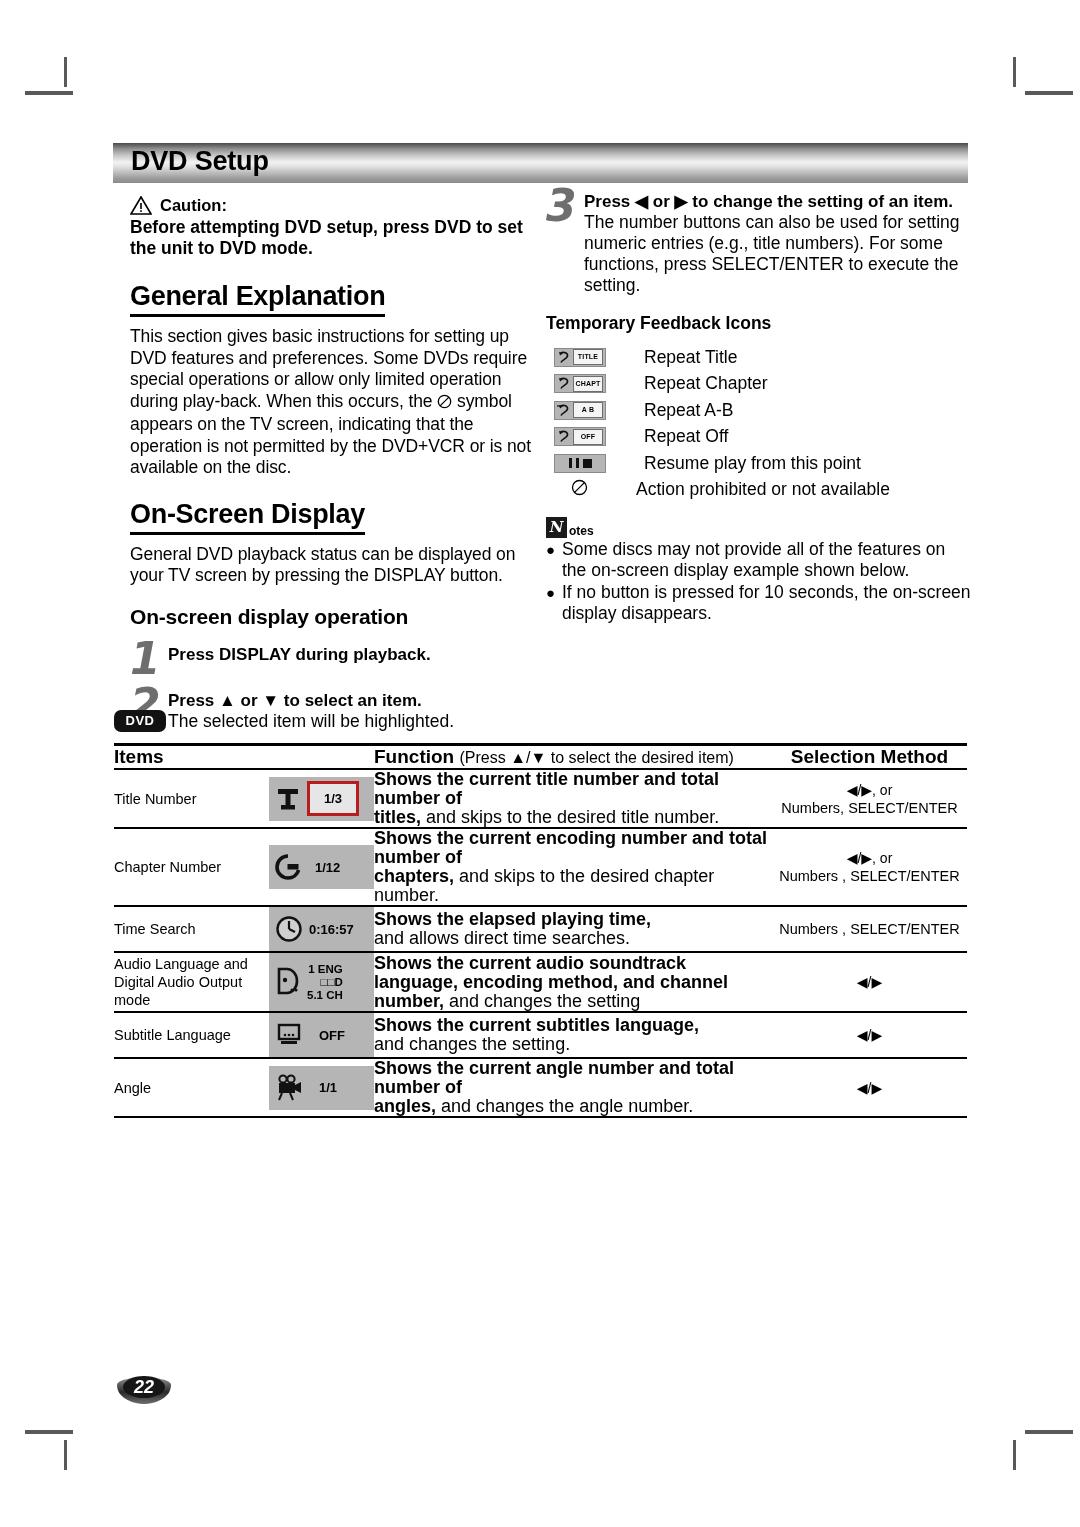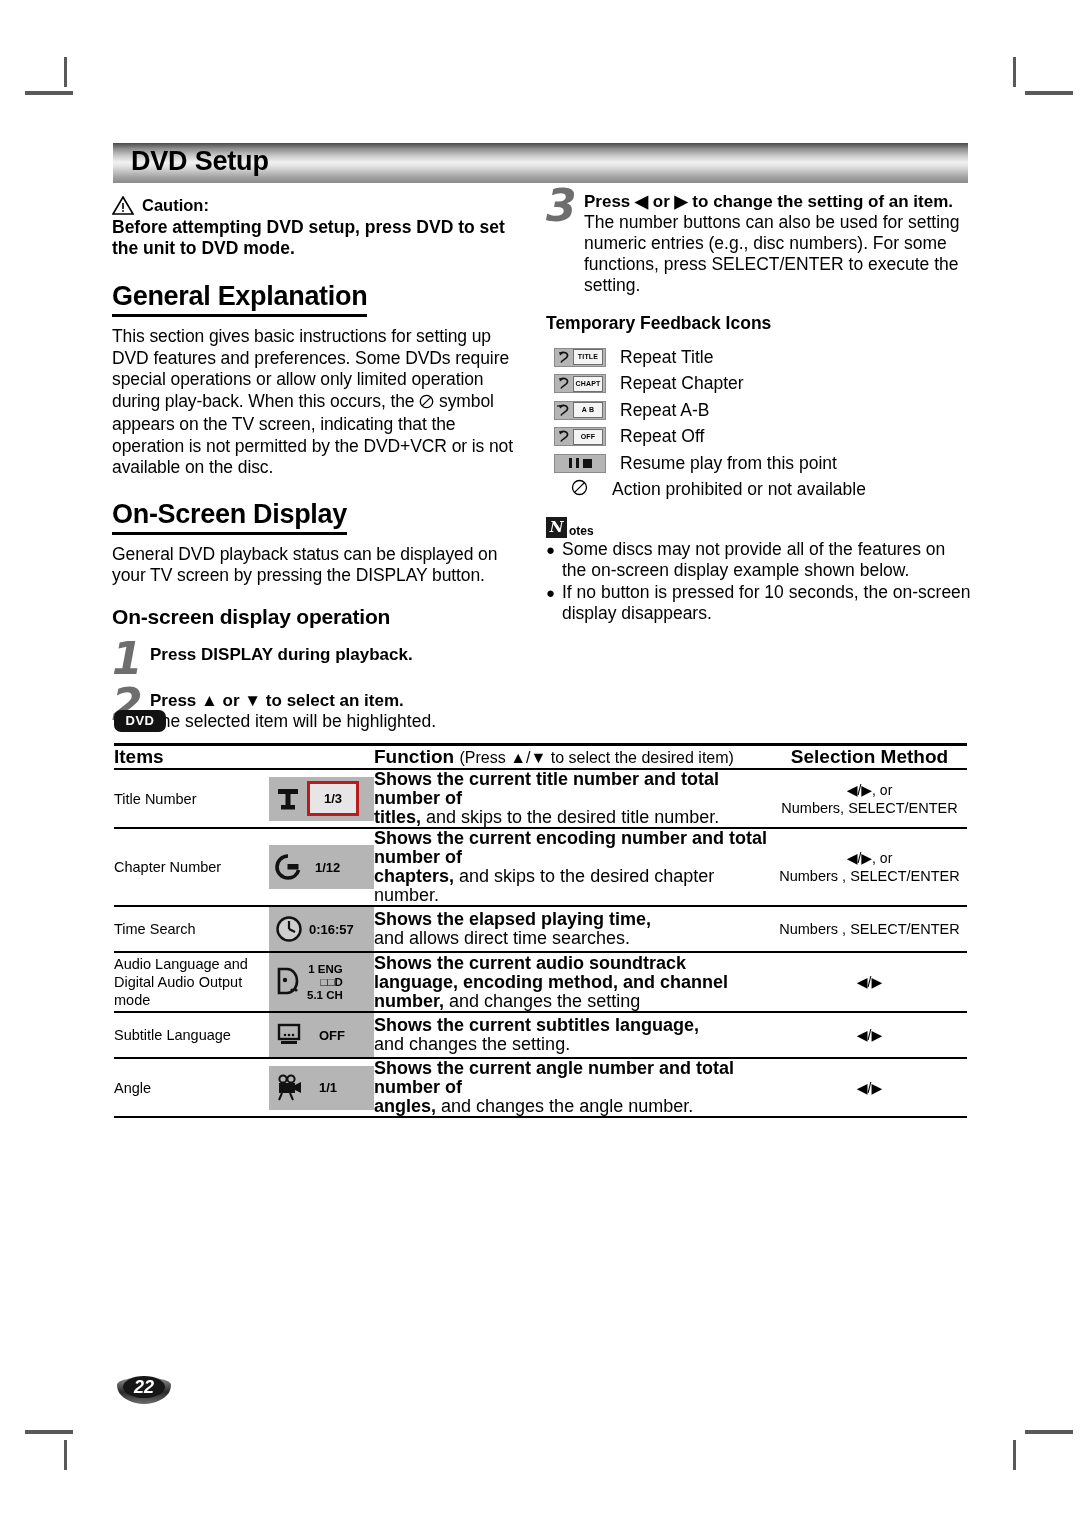--- a/index.html
+++ b/index.html
@@ -24,21 +24,21 @@
     background:linear-gradient(to bottom,
       #4a4a4a 0%, #8d8d8d 14%, #c9c9c9 32%, #f2f2f2 48%,
       #e3e3e3 58%, #bdbdbd 74%, #9d9d9d 88%, #8a8a8a 100%);
   }
   .banner-title{
     position:absolute; left:18px; top:3px;
     font-size:27px; font-weight:bold; letter-spacing:-0.2px; color:#000;
   }
 
   
-  .col-left  { position:absolute; left:112px; top:196px; width:420px; }
+  .col-left  { position:absolute; left:130px; top:196px; width:420px; }
   .col-right { position:absolute; left:546px; top:192px; width:425px; }
 
   p { margin:0; }
   .body-text{ font-size:17.5px; line-height:21.5px; letter-spacing:-0.1px; }
   .bold { font-weight:bold; }
 
   
   .caution-row{ display:flex; align-items:flex-end; gap:8px; }
   .tri { width:22px; height:19px; display:block; }
   .caution-label{ font-size:16.5px; font-weight:bold; }
@@ -64,21 +64,21 @@
     position:absolute; left:0; top:-8px;
     font-size:44px; font-weight:bold; font-style:italic;
     color:#6e6e6e; line-height:1; letter-spacing:-1px;
     font-family:"DejaVu Sans", sans-serif;
   }
   .step-title{ font-size:17px; font-weight:bold; line-height:20px; }
   .step-body{ font-size:17.5px; line-height:21px; }
 
   
   .fb-list{ margin-top:10px; }
-  .fb-row{ display:flex; align-items:center; height:26.5px; }
+  .fb-row{ display:flex; align-items:center; height:26.5px;gap:24px; }
   .fb-icon-wrap{ width:66px; display:flex; justify-content:flex-start; padding-left:8px; }
   .fb-box{
     width:52px; height:19px; background:#b5b5b5;
     border:1px solid #8a8a8a;
     display:flex; align-items:center; gap:2px; padding:0 2px;
     box-sizing:border-box;
   }
   .rep-glyph{ width:14px; height:15px; flex:0 0 14px; }
   .fb-tag{
     flex:1; background:#f4f4f4; border:1px solid #6e6e6e;
@@ -212,21 +212,21 @@
       <div class="step-title">Press ▲ or ▼ to select an item.</div>
       <div class="step-body">The selected item will be highlighted.</div>
     </div>
   </div>
 
   <div class="col-right">
 
     <div class="step" style="margin-top:0;">
       <span class="step-num">3</span>
       <div class="step-title">Press ◀ or ▶ to change the setting of an item.</div>
-      <div class="step-body">The number buttons can also be used for setting numeric entries (e.g., disc numbers). For some functions, press SELECT/ENTER to execute the setting.</div>
+      <div class="step-body">The number buttons can also be used for setting numeric entries (e.g., title numbers). For some functions, press SELECT/ENTER to execute the setting.</div>
     </div>
 
     <h3 class="h-small" style="margin-top:17px;">Temporary Feedback Icons</h3>
 
     <div class="fb-list">
 
       <div class="fb-row">
         <div class="fb-icon-wrap">
           <div class="fb-box">
             <svg class="rep-glyph" viewBox="0 0 14 15">

